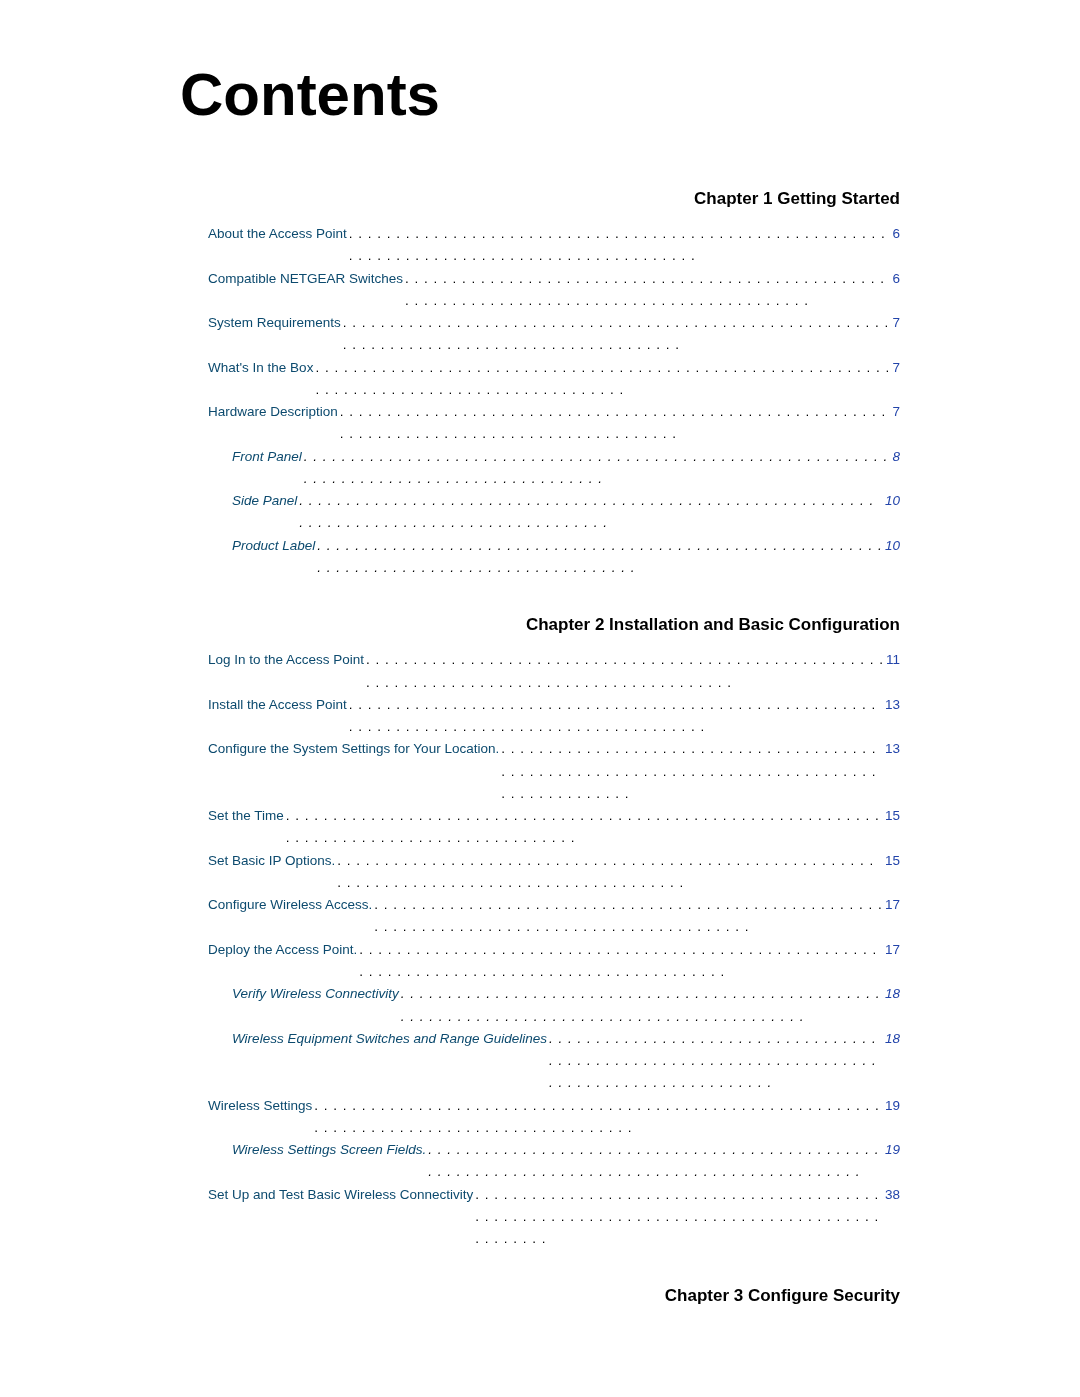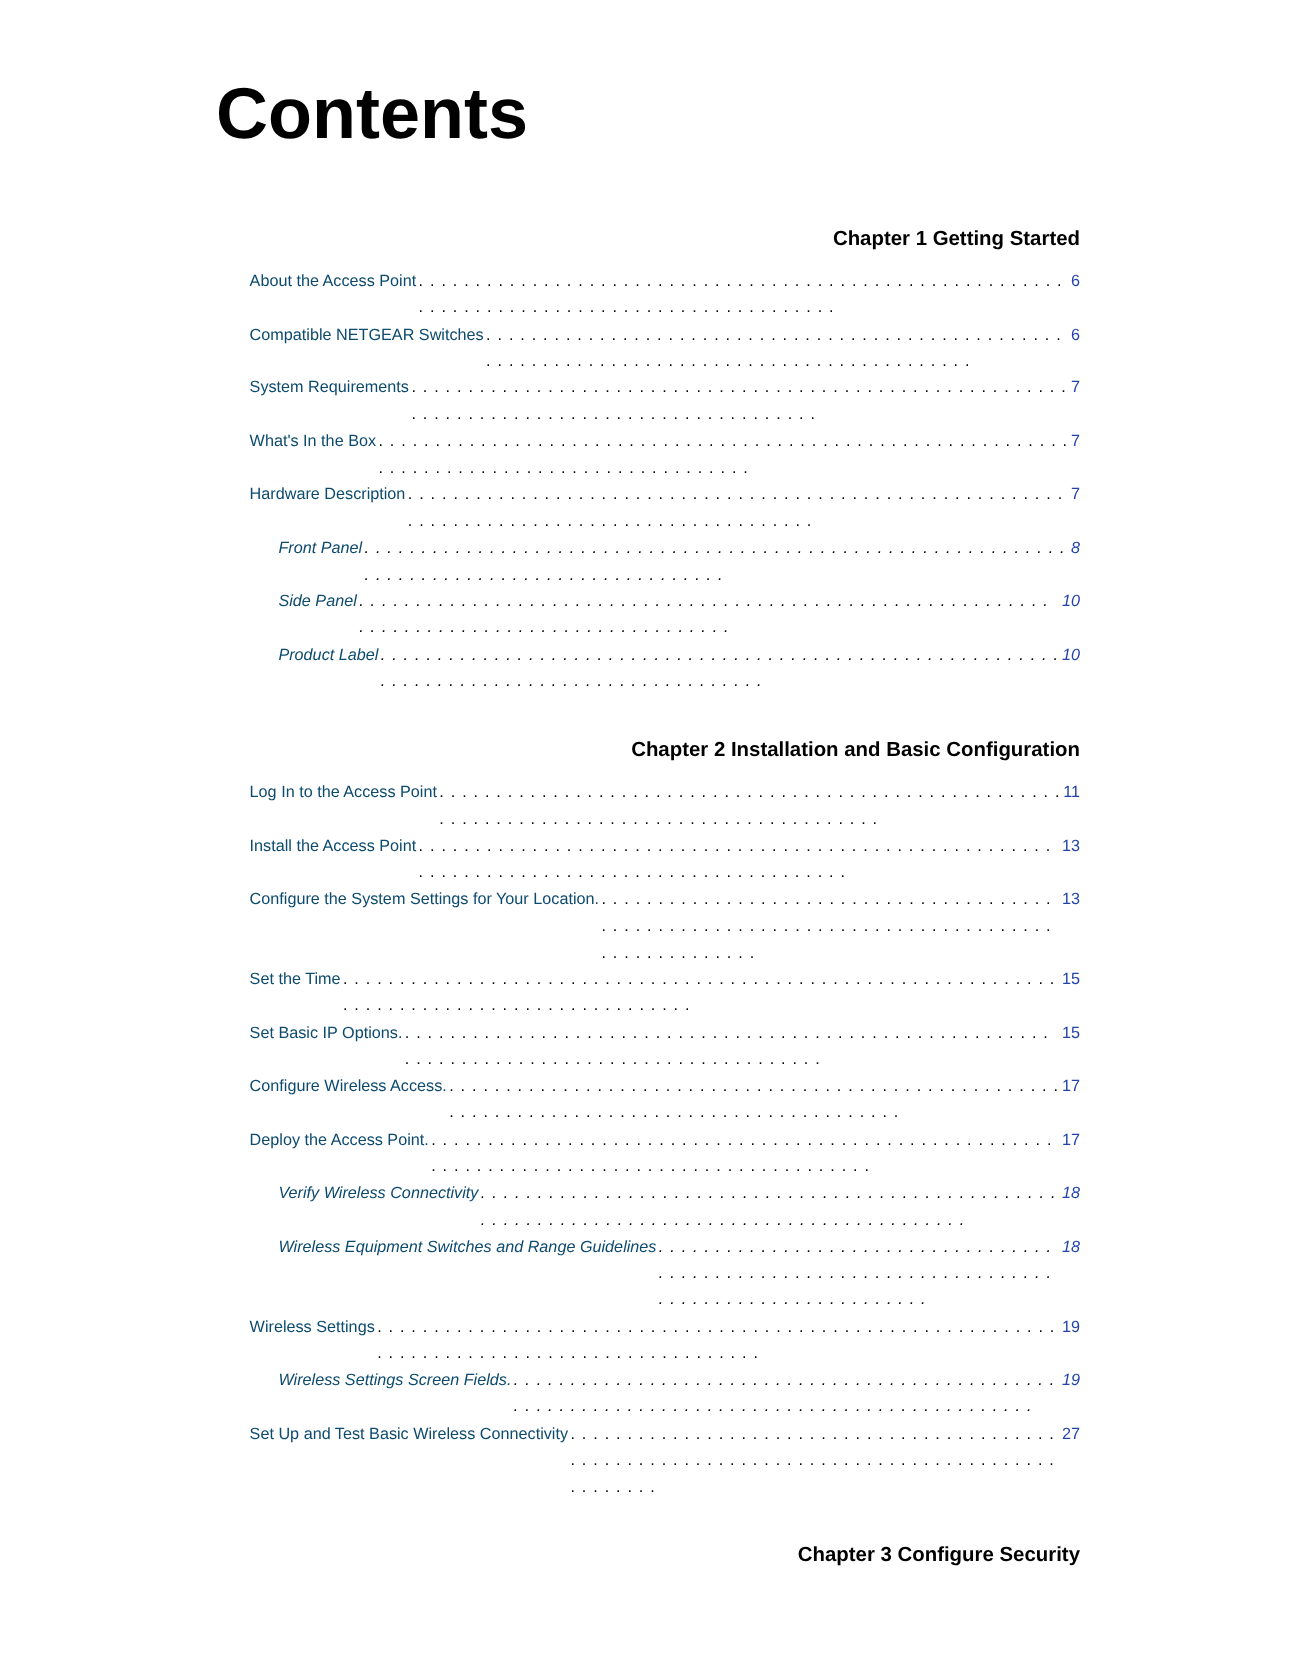--- a/index.html
+++ b/index.html
@@ -194,21 +194,21 @@
           <span class="toc-page">19</span>
         </div>
         <div class="toc-entry indented2">
           <a href="#">Wireless Settings Screen Fields.</a>
           <span class="toc-dots dots-fill"></span>
           <span class="toc-page">19</span>
         </div>
         <div class="toc-entry indented">
           <a href="#">Set Up and Test Basic Wireless Connectivity</a>
           <span class="toc-dots dots-fill"></span>
-          <span class="toc-page">27</span>
+          <span class="toc-page">38</span>
         </div>
       </div>
       <div class="chapter-section">
         <div class="chapter-heading">Chapter 3    Configure Security</div>
       </div>
     </div>
 
 </div>
 
 </body></html>

